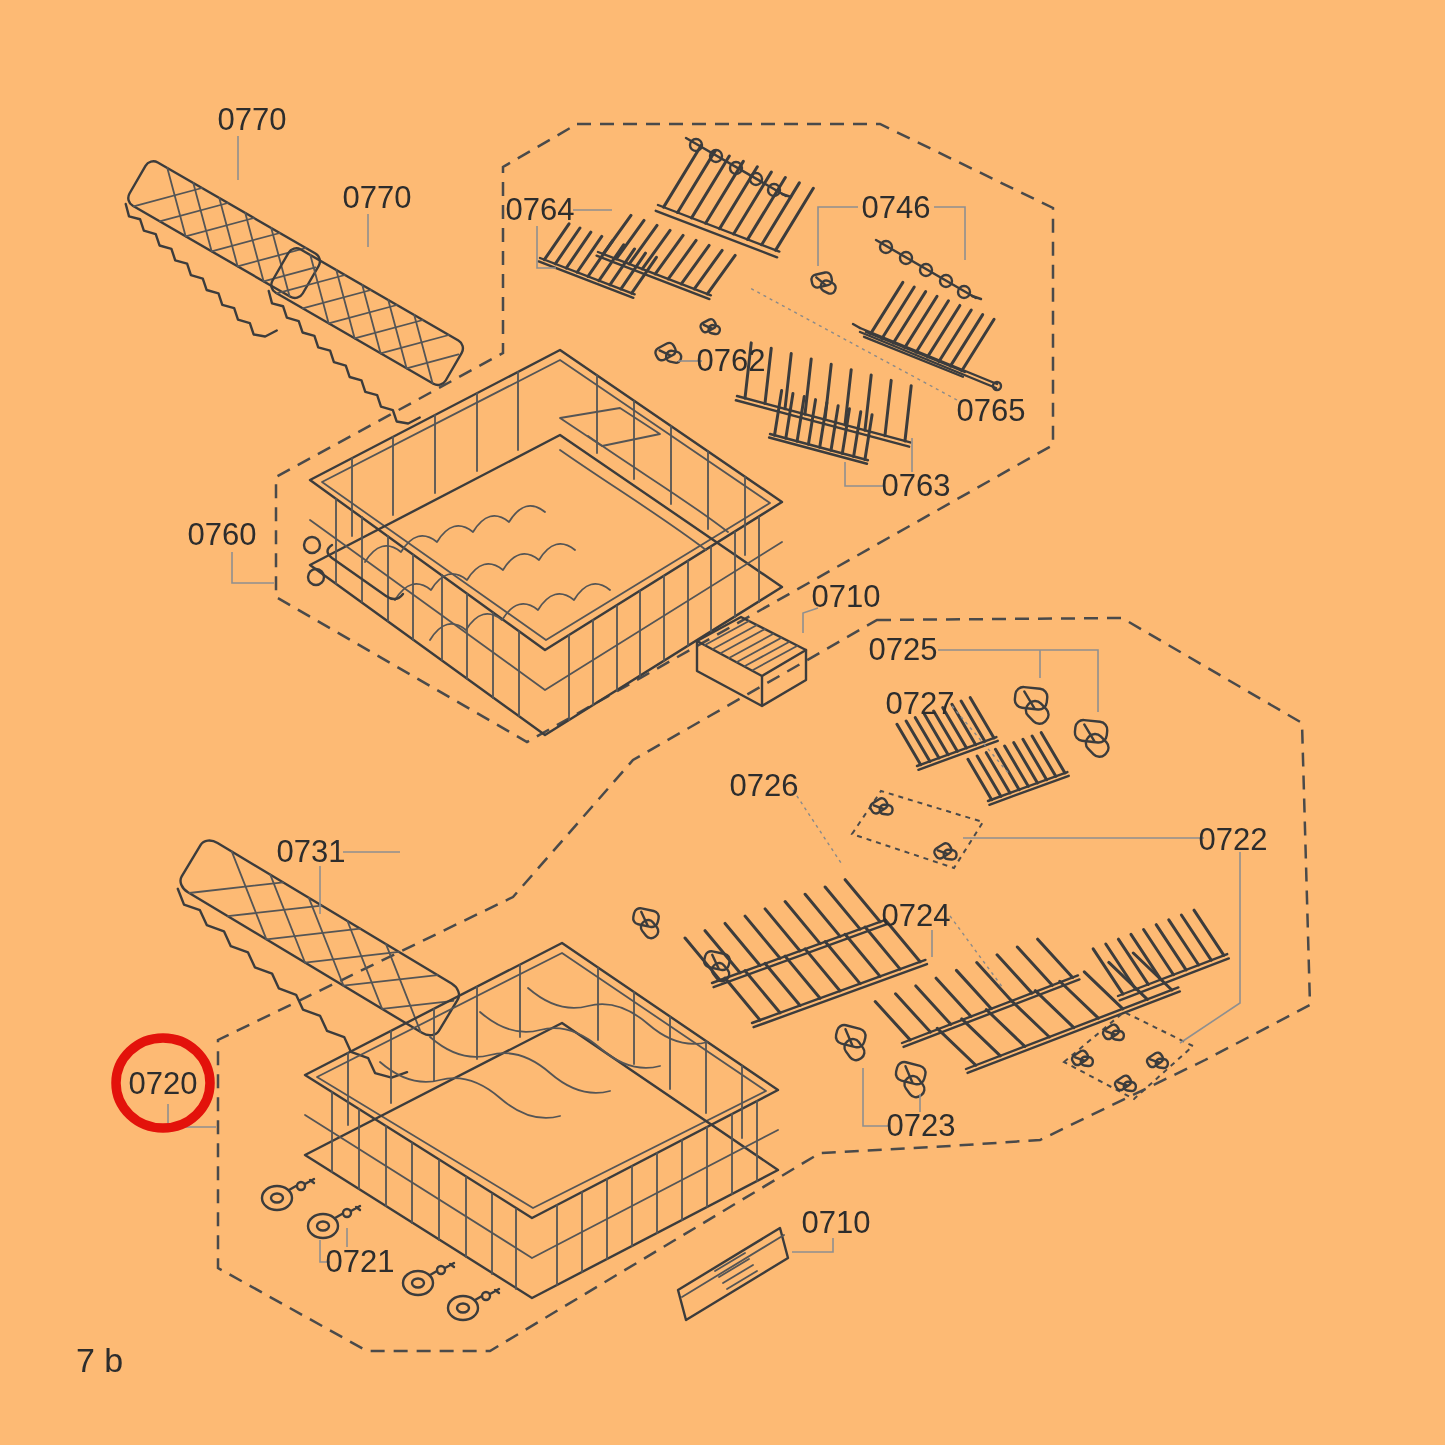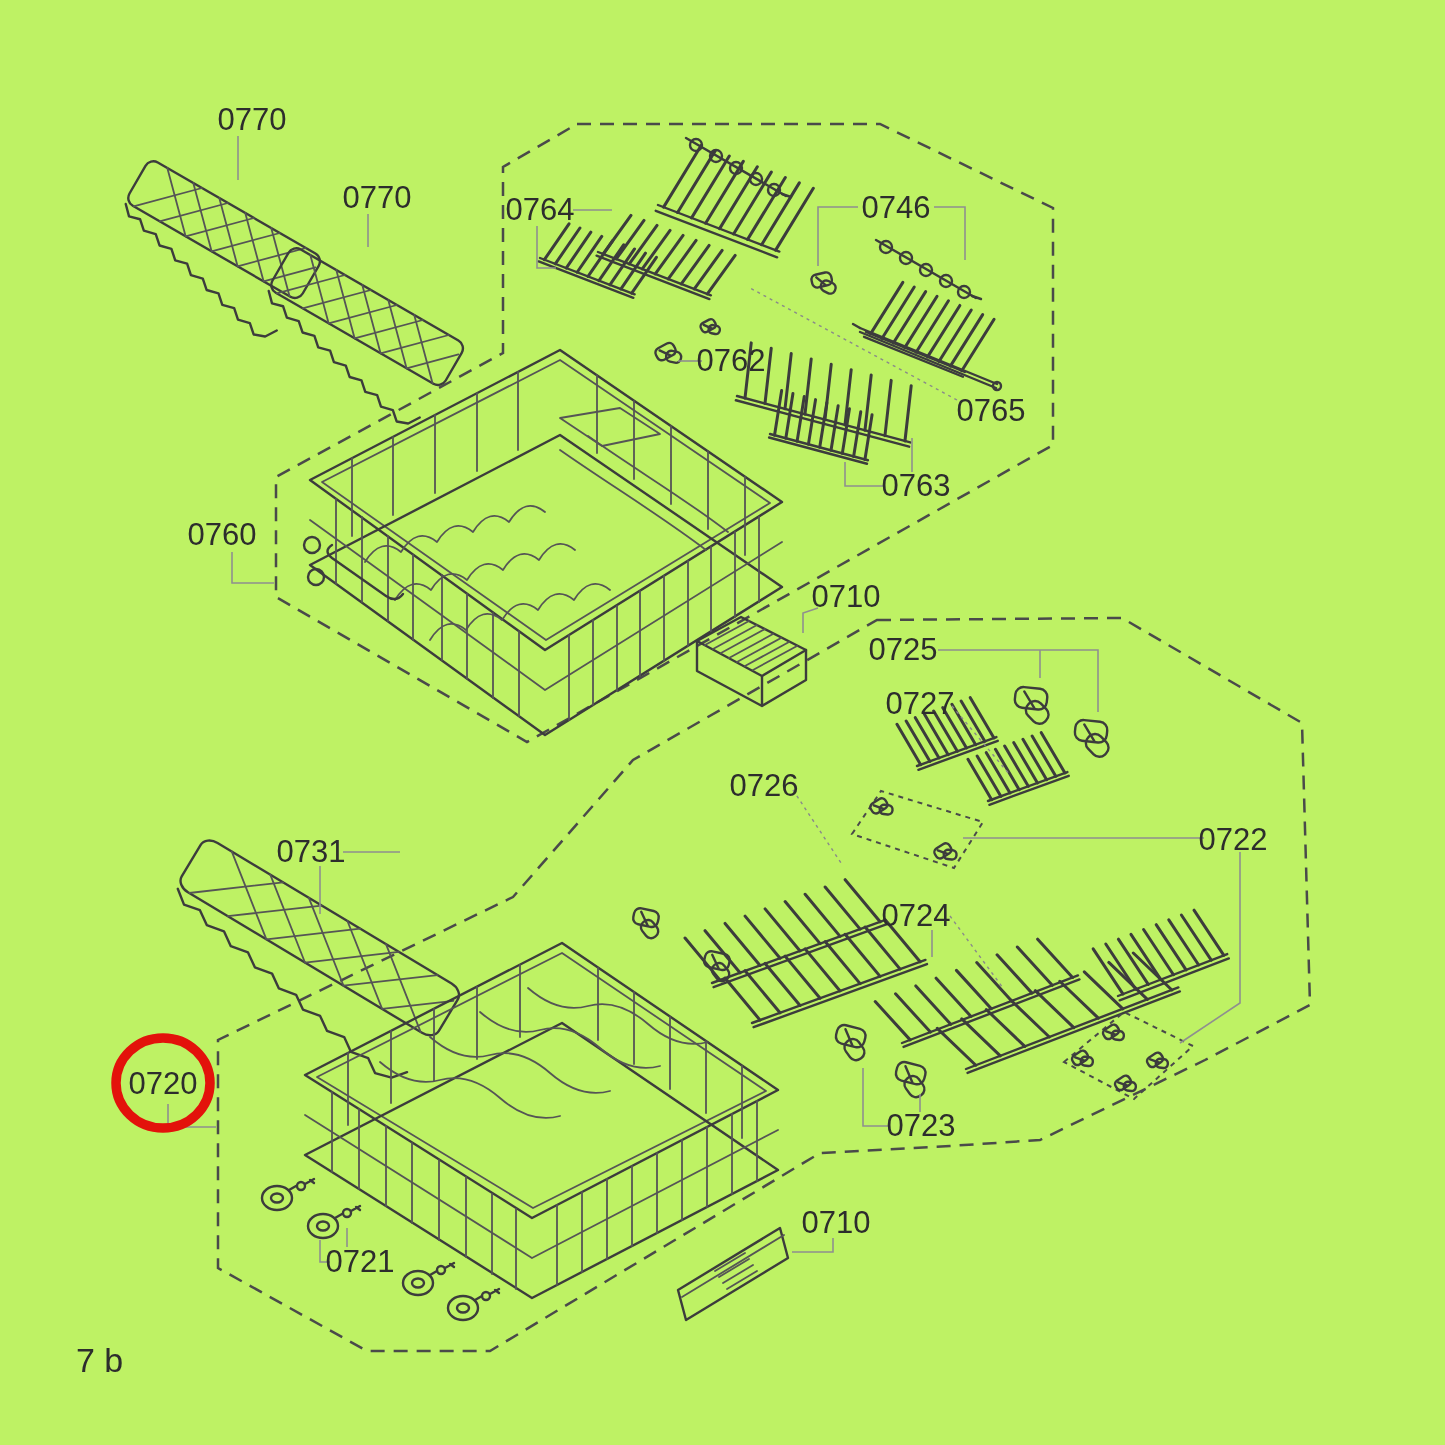--- a/index.html
+++ b/index.html
@@ -1,16 +1,16 @@
 <!DOCTYPE html>
 <html><head>
 <meta charset="utf-8">
 <style>
   html,body{margin:0;padding:0;background:#ffffff;}
-  .stage{position:relative;width:1445px;height:1445px;background:#bef264;overflow:hidden;
+  .stage{position:relative;width:1445px;height:1445px;background:#fdba74;overflow:hidden;
          font-family:"Liberation Sans", sans-serif;}
   svg{position:absolute;left:0;top:0;}
   
   .pp{stroke:#3c3c3c;fill:none;stroke-width:2.4;stroke-linecap:round;stroke-linejoin:round;vector-effect:non-scaling-stroke;}
   .thin{stroke:#555;stroke-width:1.8;}
   .dash{stroke:#4a4a4a;stroke-width:2.5;fill:none;stroke-dasharray:14 9;}
   .dot{stroke:#4a4a4a;stroke-width:2;fill:none;stroke-dasharray:5 5;}
   .ld{stroke:#8f8f8f;stroke-width:1.6;fill:none;}
   .ldd{stroke:#8a8a8a;stroke-width:1.4;fill:none;stroke-dasharray:3 4;}
   .plabel{font-family:"Liberation Sans", sans-serif;font-size:31px;fill:#2d2d2d;}

